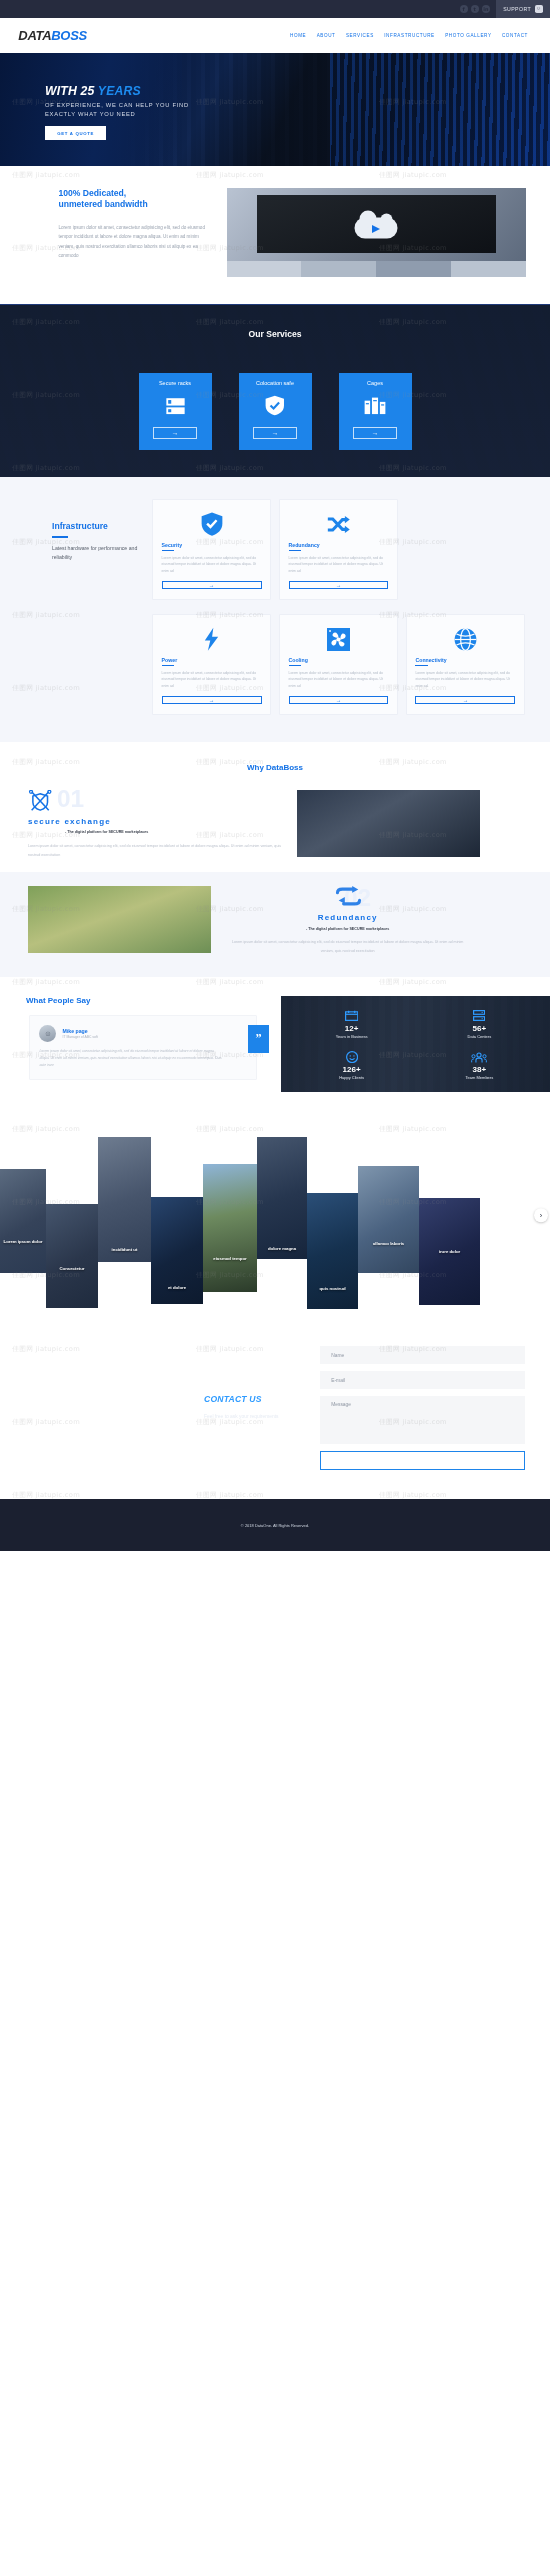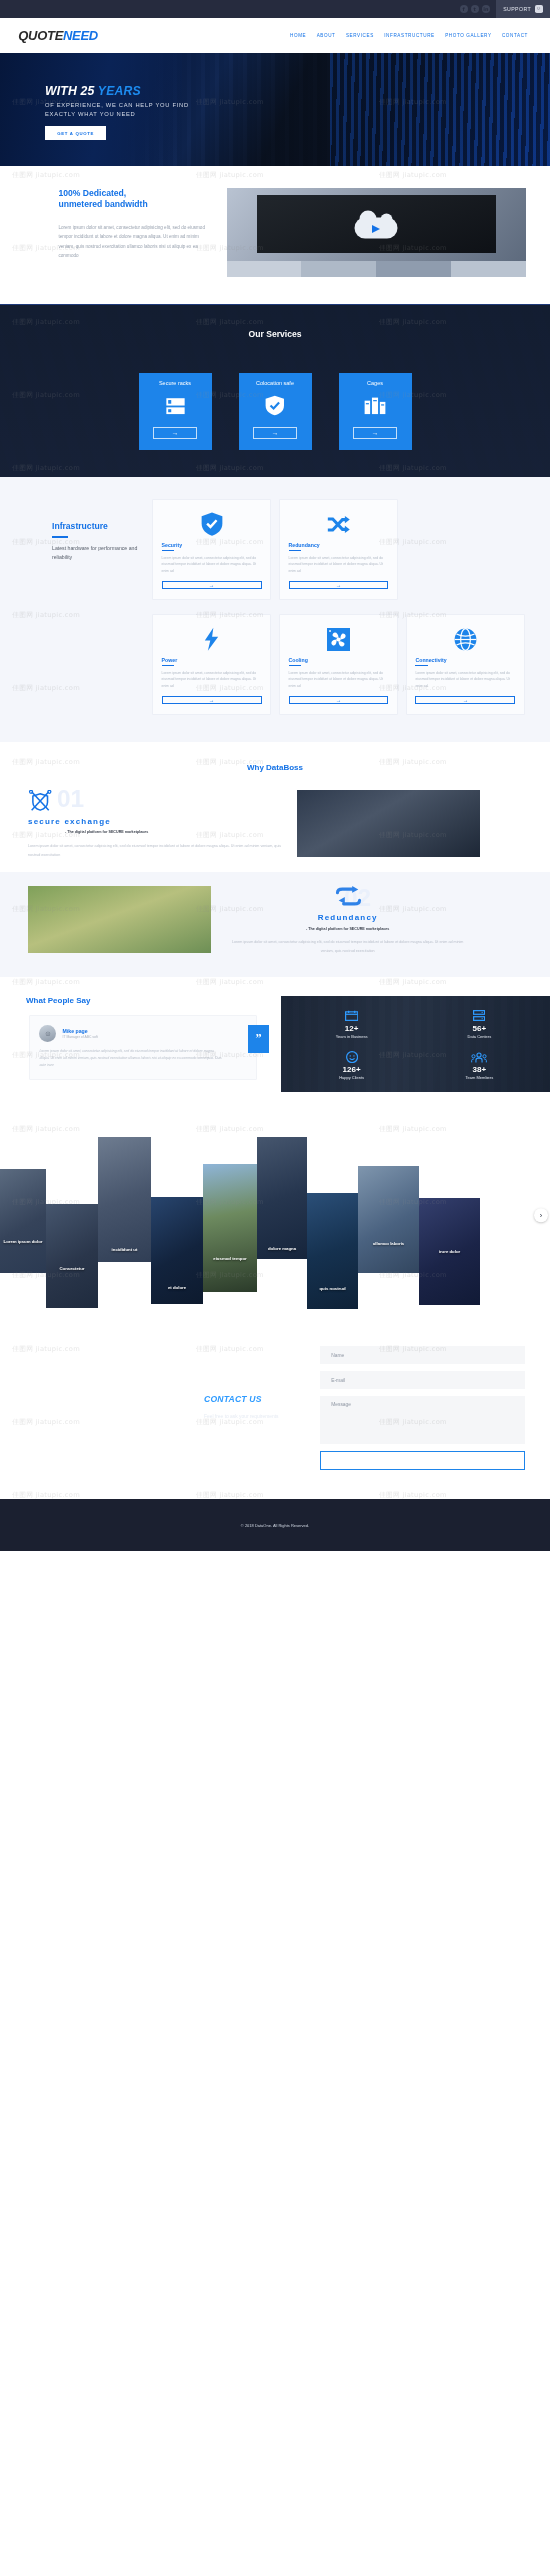--- a/index.html
+++ b/index.html
@@ -198,21 +198,21 @@
       <div class="soc">in</div>
     </div>
     <div class="support">
       <span>SUPPORT</span>
       <span class="avi">☺</span>
     </div>
   </div>
 
   <div class="navbar">
     <div class="logo">
-      <span class="a">QUOTE</span><span class="b">NEED</span>
+      <span class="a">DATA</span><span class="b">BOSS</span>
     </div>
     <div class="nav">
       <a href="#">HOME</a>
       <a href="#">ABOUT</a>
       <a href="#">SERVICES</a>
       <a href="#">INFRASTRUCTURE</a>
       <a href="#">PHOTO GALLERY</a>
       <a href="#">CONTACT</a>
     </div>
   </div>

